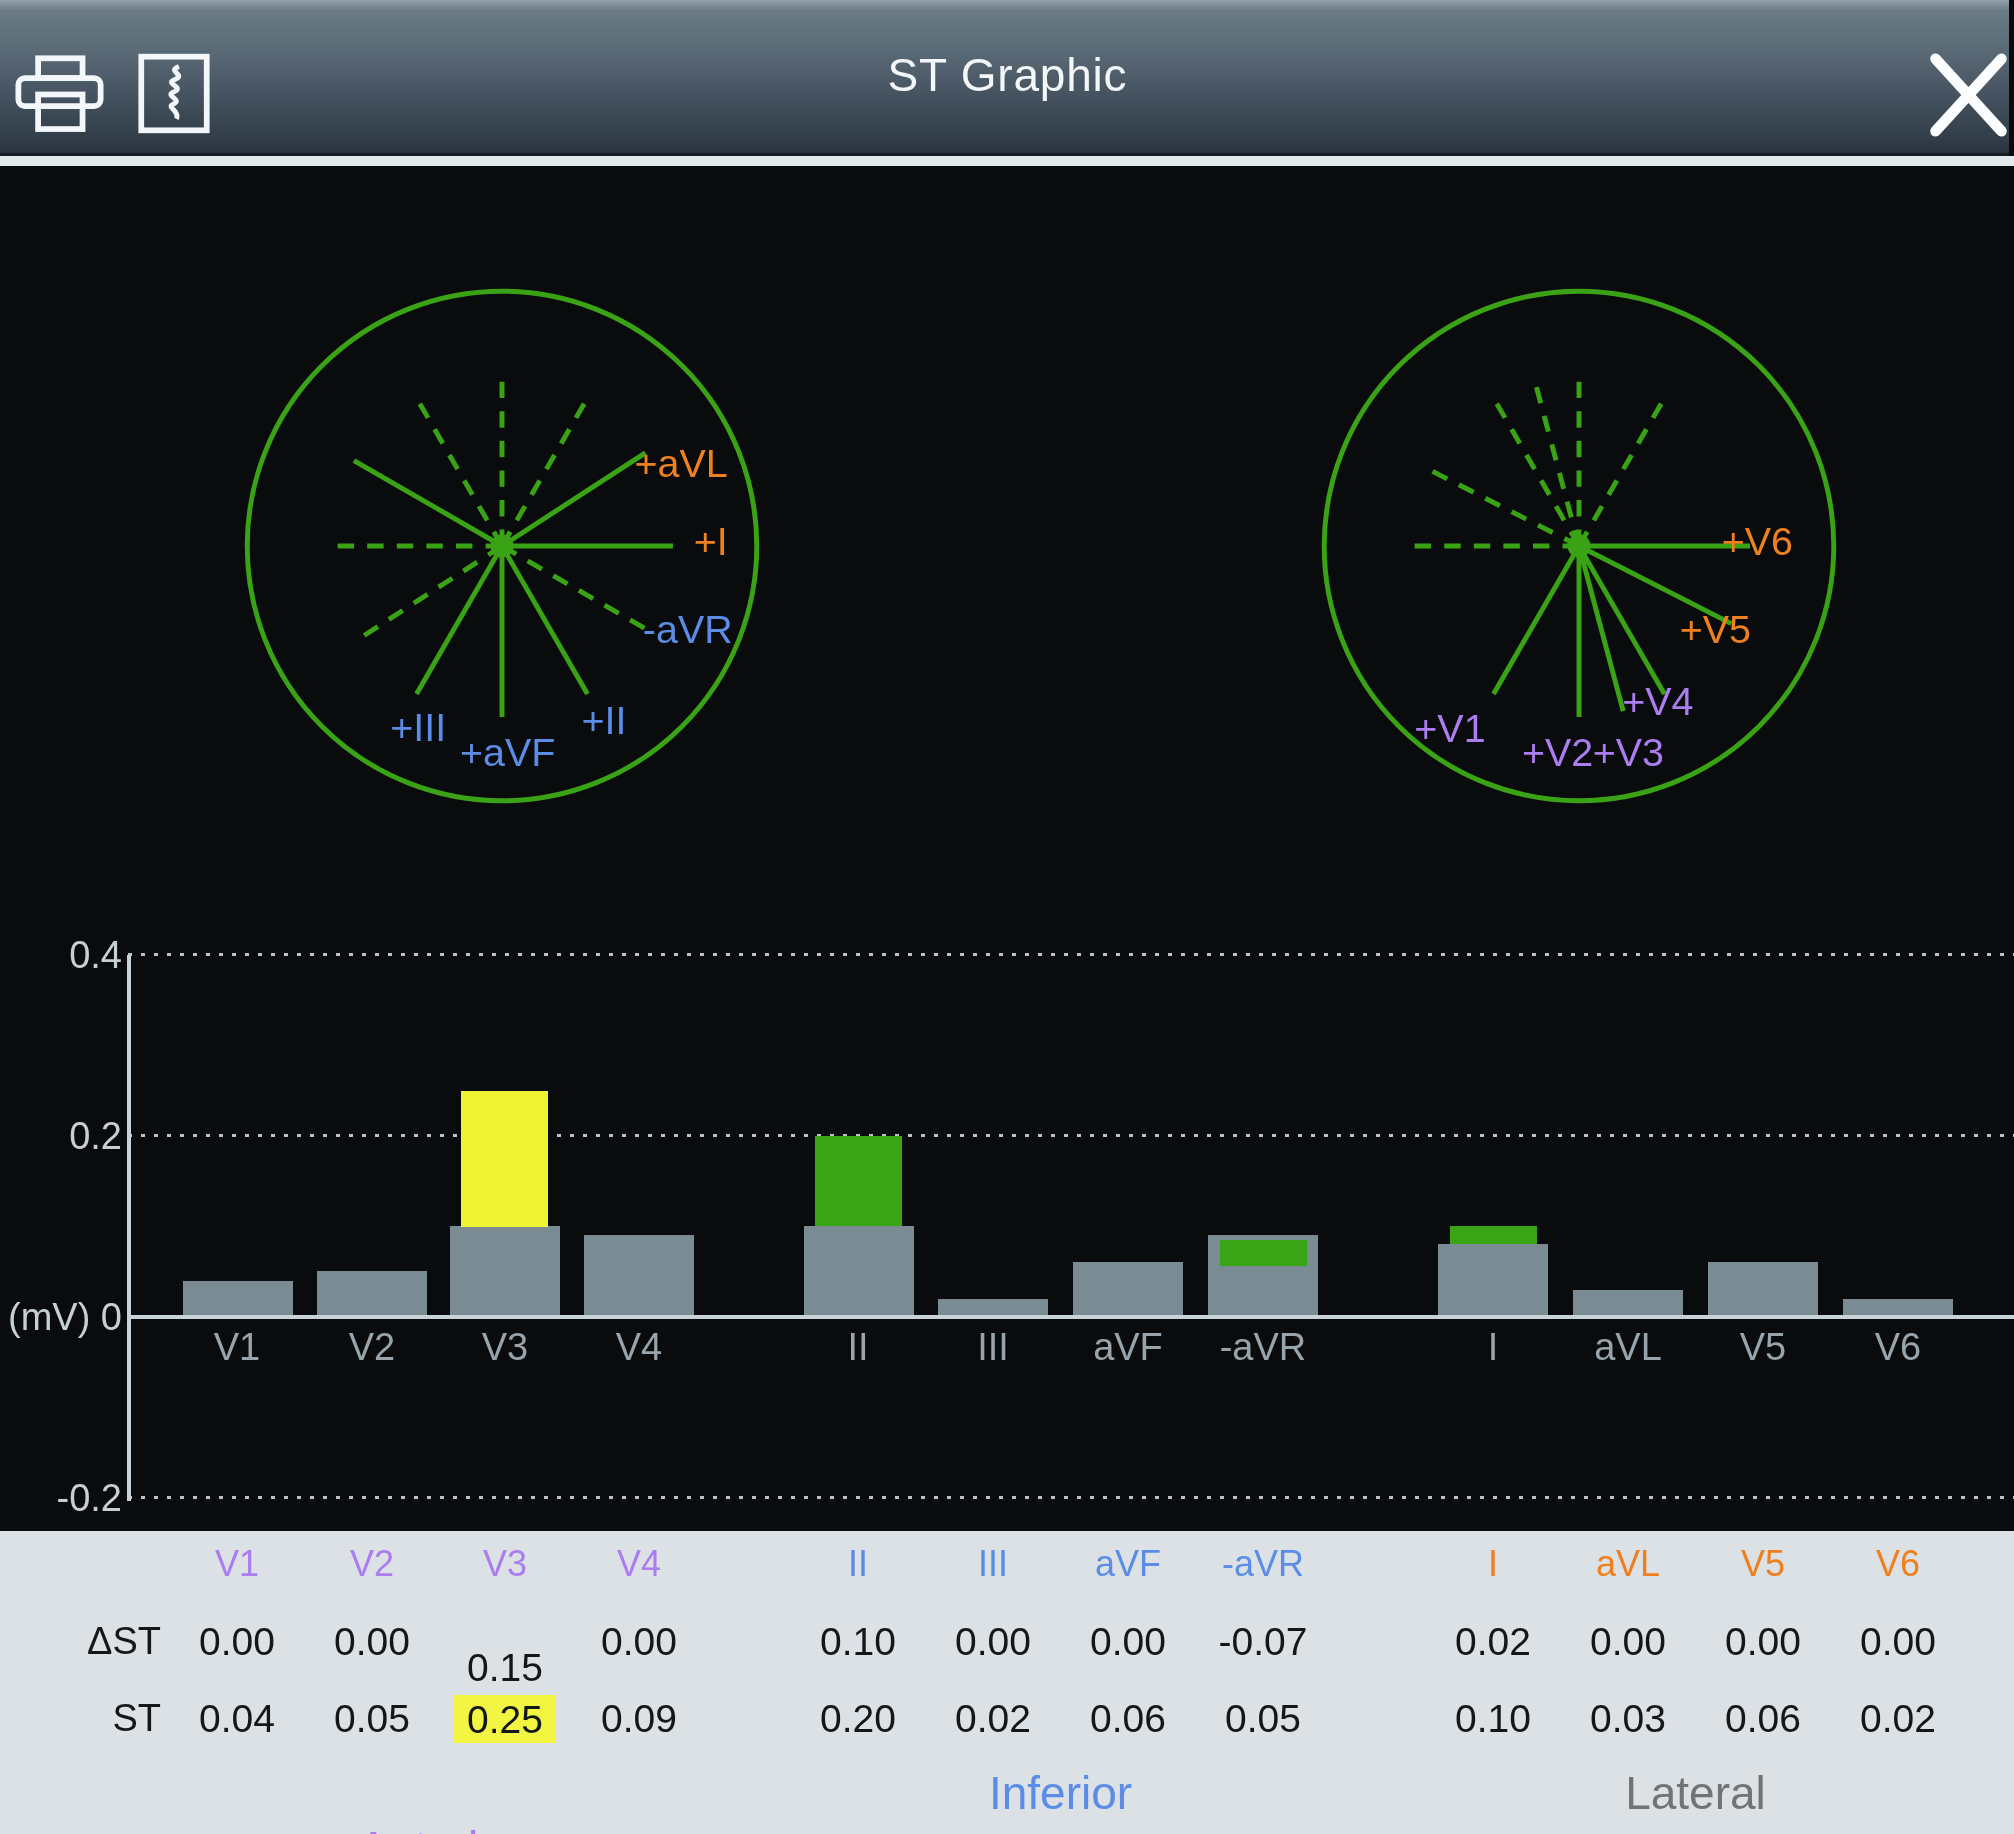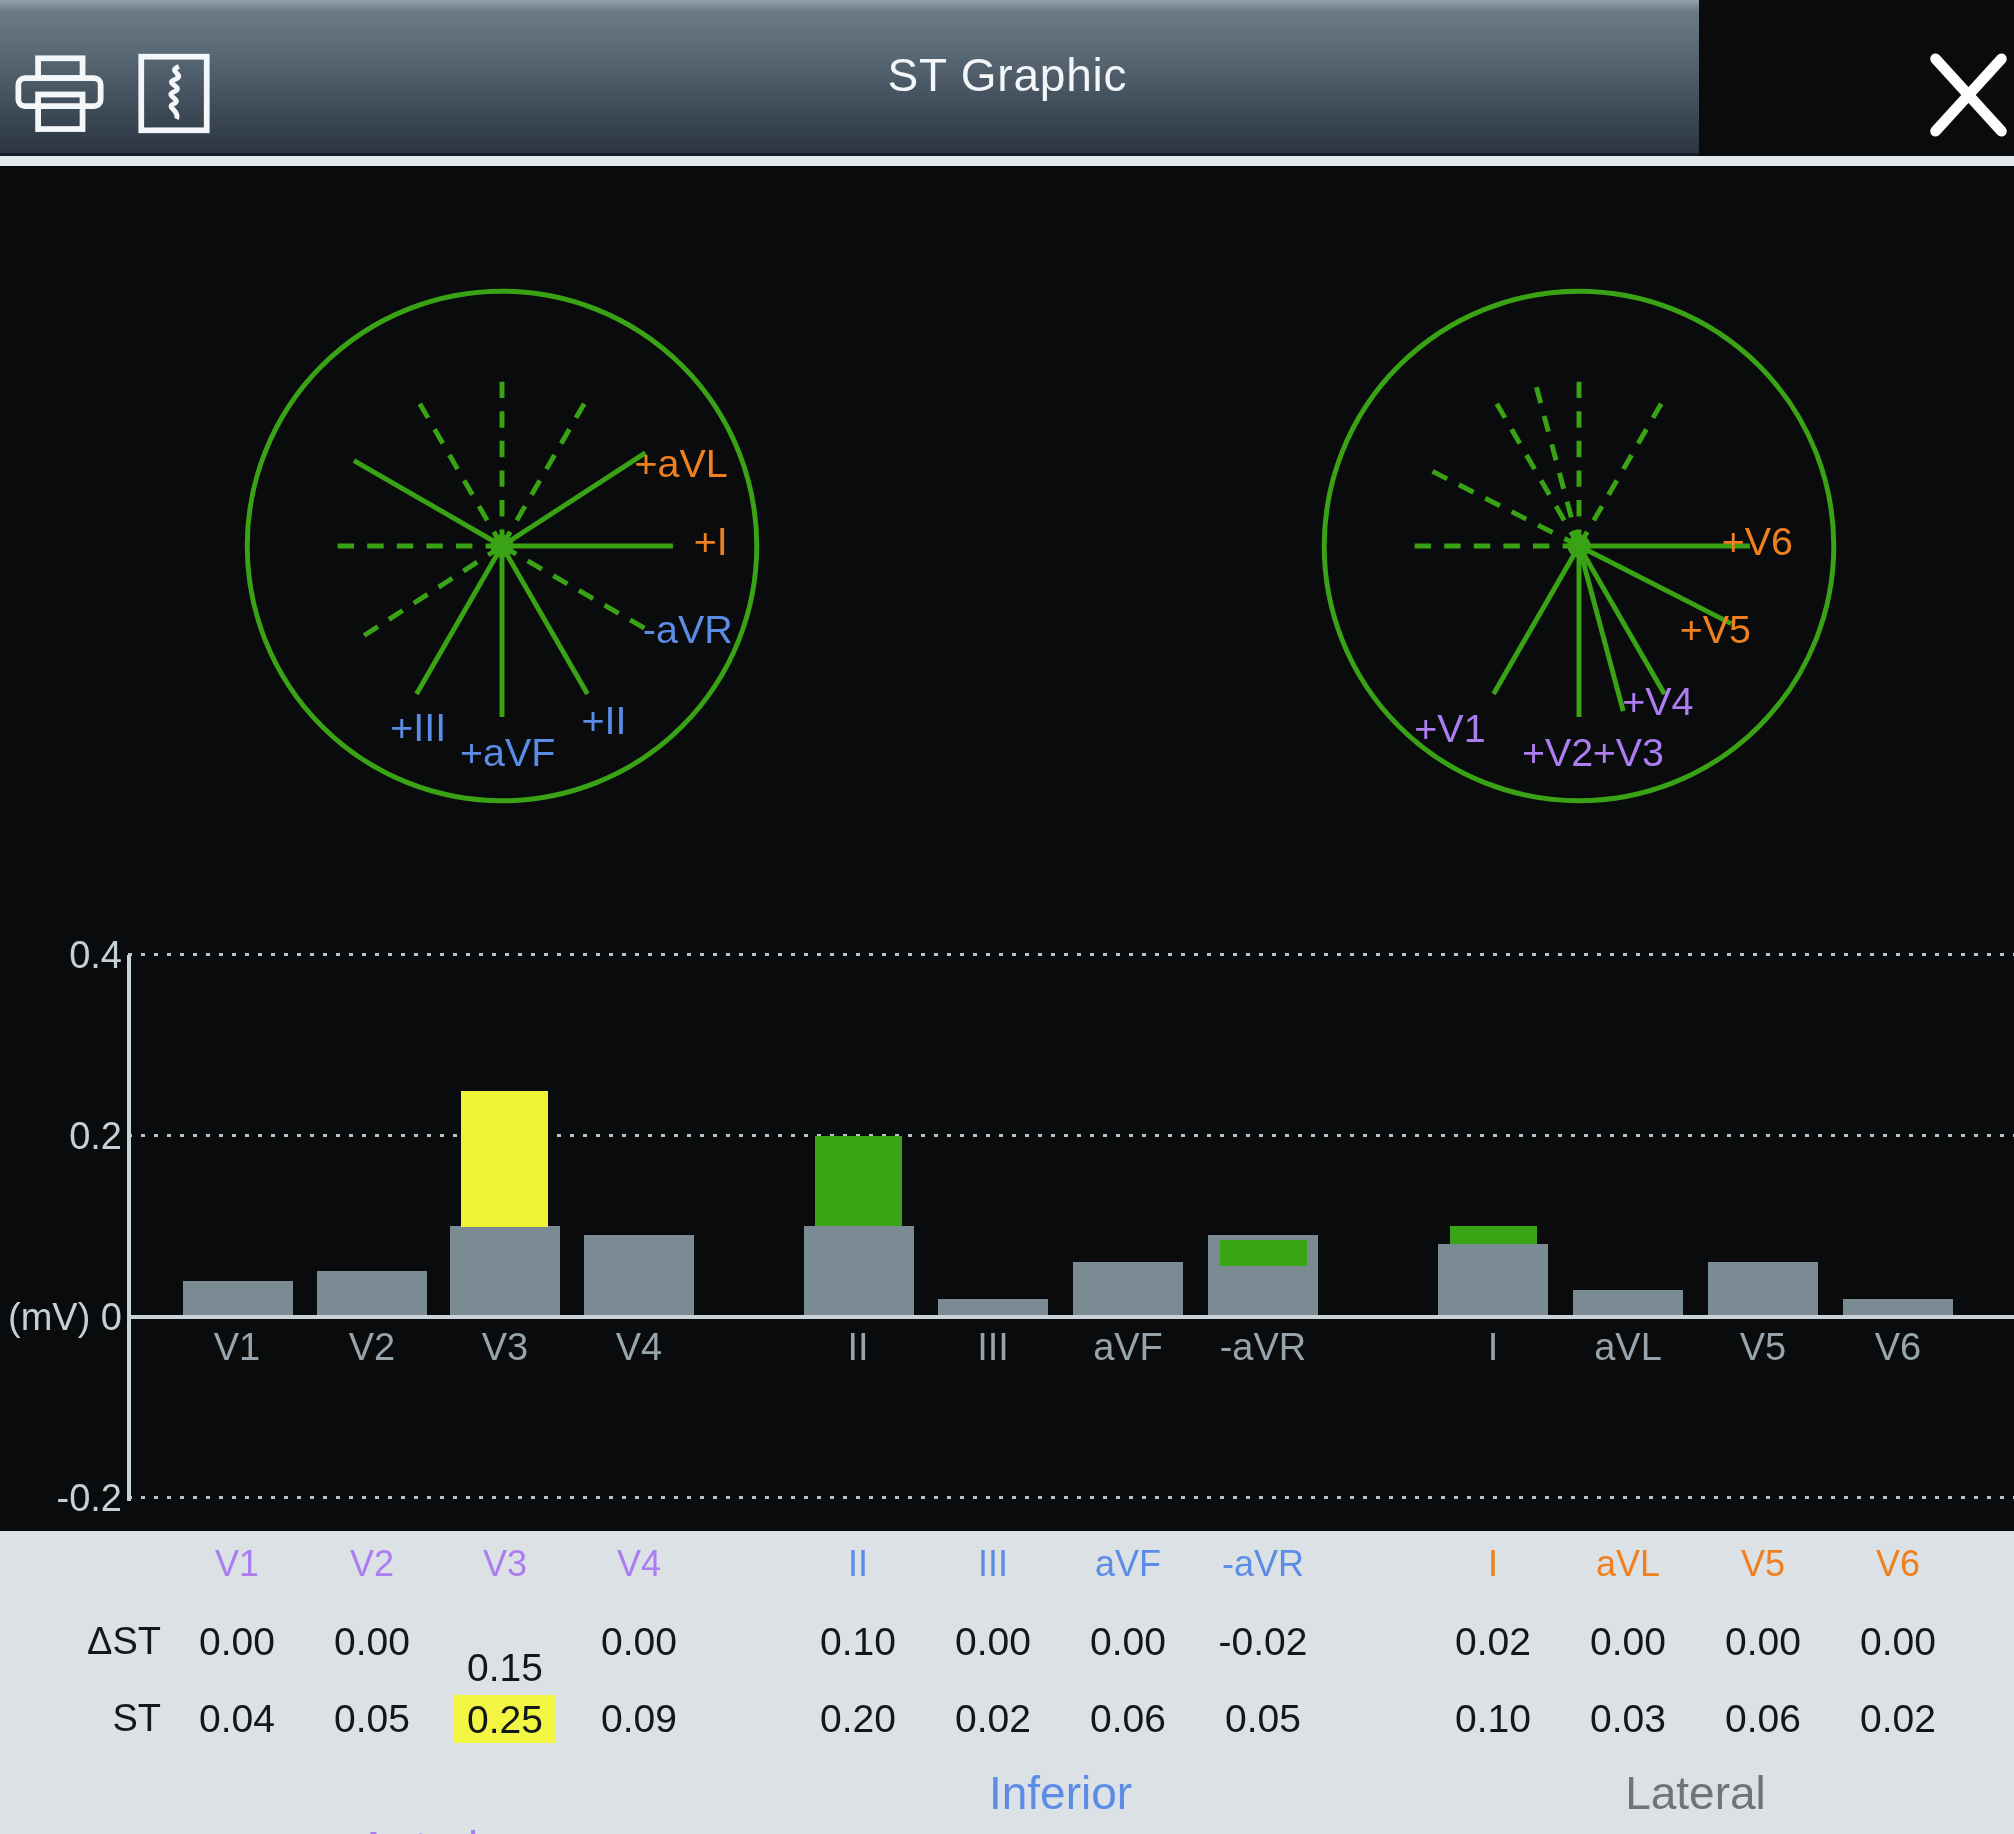--- a/index.html
+++ b/index.html
@@ -1,19 +1,19 @@
 <!DOCTYPE html>
 <html style="font-size:13px"><head>
 <meta charset="utf-8">
 <style>
   html,body{margin:0;padding:0;background:#000;}
   #app{position:relative;width:2015px;height:1835px;background:#0a0b0c;overflow:hidden;
        font-family:"Liberation Sans",sans-serif;}
   
-  .titlebar{position:absolute;left:0;top:0;width:1699px;height:153px;
+  .titlebar{position:absolute;left:0;top:0;width:2009px;height:153px;
     background:linear-gradient(180deg,#93a1ab 0%,#6b7b86 7%,#566672 38%,#44535f 62%,#333f4b 88%,#2a3541 100%);
     border-bottom:3.3px solid #141d24;}
   .separator{position:absolute;left:0;top:156px;width:2015px;height:10px;background:#e2e9ed;}
   .win-title{position:absolute;left:0;top:48px;width:2015px;text-align:center;
     color:#f4f7f9;font-size:46px;letter-spacing:0.8px;}
   .tb-btn{position:absolute;top:0;height:153px;background:transparent;border:none;padding:0;cursor:pointer;}
   .tb-btn svg{display:block;}
   #print-btn{left:8.2px;width:99px;}
   #record-btn{left:138px;width:82px;}
   #close-btn{left:1916px;width:92px;}
@@ -166,21 +166,21 @@
       <div class="th" style="left: 776px; top: 1546px; color: rgb(91, 141, 230);">II</div>
       <div class="td" style="left: 776px; top: 1622px;">0.10</div>
       <div class="td" style="left: 776px; top: 1699px;">0.20</div>
       <div class="th" style="left: 911px; top: 1546px; color: rgb(91, 141, 230);">III</div>
       <div class="td" style="left: 911px; top: 1622px;">0.00</div>
       <div class="td" style="left: 911px; top: 1699px;">0.02</div>
       <div class="th" style="left: 1046px; top: 1546px; color: rgb(91, 141, 230);">aVF</div>
       <div class="td" style="left: 1046px; top: 1622px;">0.00</div>
       <div class="td" style="left: 1046px; top: 1699px;">0.06</div>
       <div class="th" style="left: 1181px; top: 1546px; color: rgb(91, 141, 230);">-aVR</div>
-      <div class="td" style="left: 1181px; top: 1622px;">-0.02</div>
+      <div class="td" style="left: 1181px; top: 1622px;">-0.07</div>
       <div class="td" style="left: 1181px; top: 1699px;">0.05</div>
       <div class="th" style="left: 1411px; top: 1546px; color: rgb(239, 128, 31);">I</div>
       <div class="td" style="left: 1411px; top: 1622px;">0.02</div>
       <div class="td" style="left: 1411px; top: 1699px;">0.10</div>
       <div class="th" style="left: 1546px; top: 1546px; color: rgb(239, 128, 31);">aVL</div>
       <div class="td" style="left: 1546px; top: 1622px;">0.00</div>
       <div class="td" style="left: 1546px; top: 1699px;">0.03</div>
       <div class="th" style="left: 1681px; top: 1546px; color: rgb(239, 128, 31);">V5</div>
       <div class="td" style="left: 1681px; top: 1622px;">0.00</div>
       <div class="td" style="left: 1681px; top: 1699px;">0.06</div>

